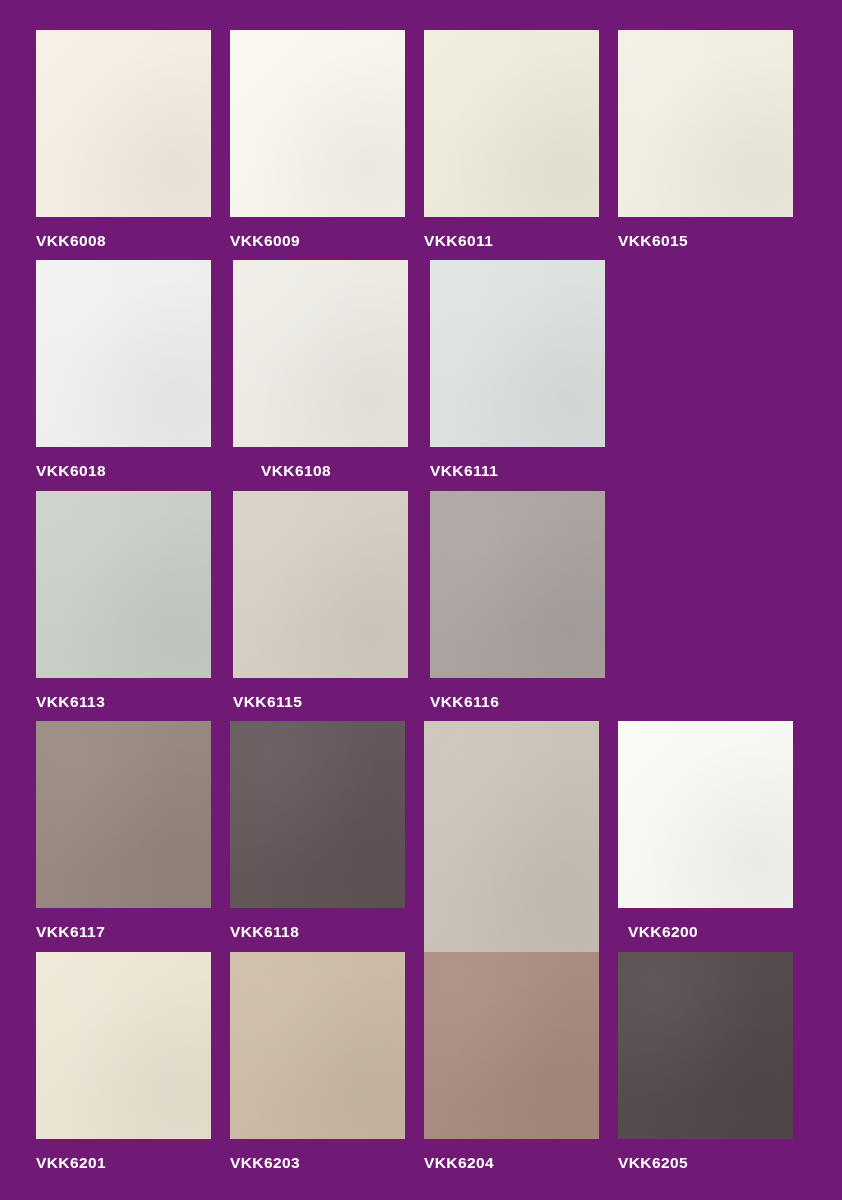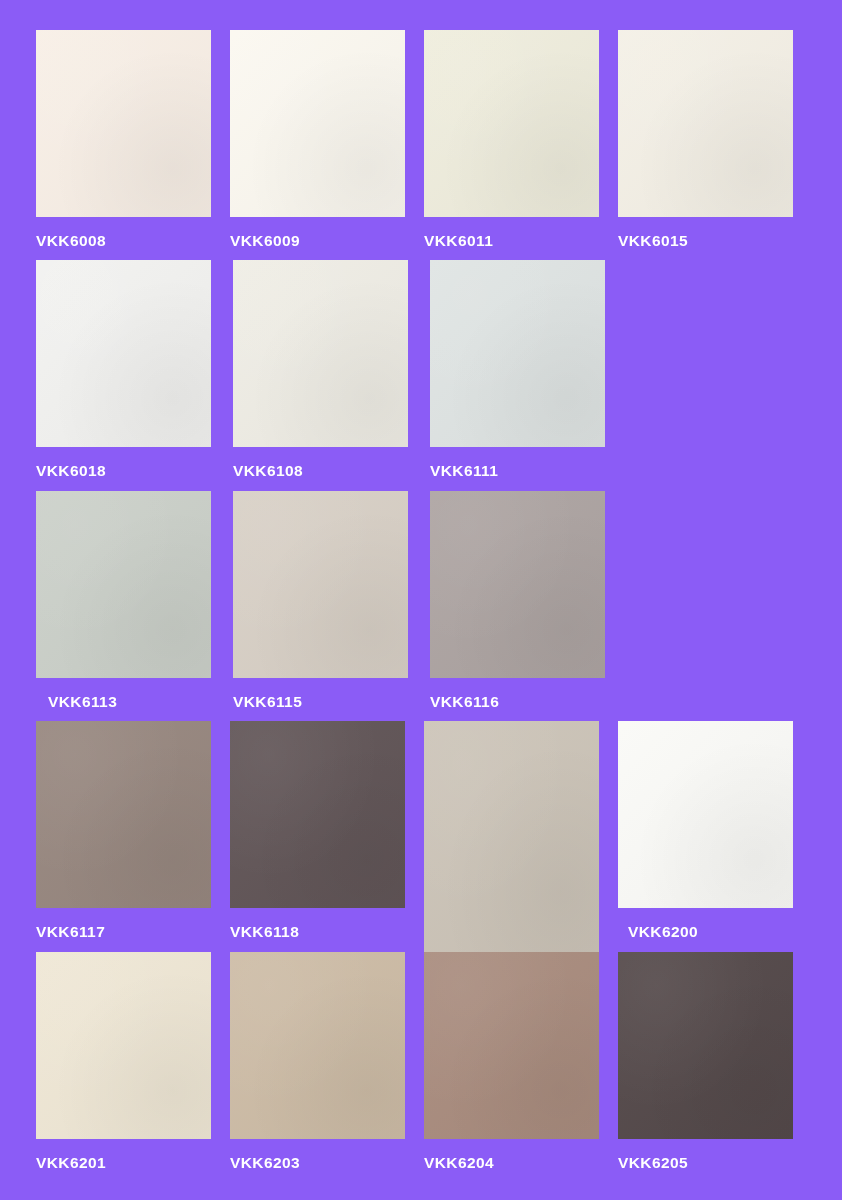--- a/index.html
+++ b/index.html
@@ -62,21 +62,21 @@
     letter-spacing: 0.4px;
     line-height: 1;
     padding-top: 16px;
     padding-bottom: 12px;
     white-space: nowrap;
   }
 </style>
 </head>
 <body>
 
-<div id="swatch-catalog" style="background: #8b5cf6;">
+<div id="swatch-catalog" style="background: #701a75;">
 
   <div class="swatch-row">
     <div class="swatch-cell">
       <div class="swatch-chip" style="background-color: rgb(248, 239, 230);"></div>
       <div class="swatch-label" style="color: rgb(255, 255, 255);">VKK6008</div>
     </div>
     <div class="swatch-cell">
       <div class="swatch-chip" style="background-color: rgb(251, 248, 240);"></div>
       <div class="swatch-label" style="color: rgb(255, 255, 255);">VKK6009</div>
     </div>
@@ -90,32 +90,32 @@
     </div>
   </div>
 
   <div class="swatch-row">
     <div class="swatch-cell">
       <div class="swatch-chip" style="background-color: rgb(242, 242, 240);"></div>
       <div class="swatch-label" style="color: rgb(255, 255, 255);">VKK6018</div>
     </div>
     <div class="swatch-cell">
       <div class="swatch-chip" style="background-color: rgb(239, 237, 229);"></div>
-      <div class="swatch-label" style="color: rgb(255, 255, 255);">VKK6108</div>
+      <div class="swatch-label" style="color: rgb(255, 255, 255); margin-left: 28px;">VKK6108</div>
     </div>
     <div class="swatch-cell">
       <div class="swatch-chip" style="background-color: rgb(223, 228, 227);"></div>
       <div class="swatch-label" style="color: rgb(255, 255, 255);">VKK6111</div>
     </div>
   </div>
 
   <div class="swatch-row">
     <div class="swatch-cell">
       <div class="swatch-chip" style="background-color: rgb(203, 208, 201);"></div>
-      <div class="swatch-label" style="color: rgb(255, 255, 255); margin-left: 12px;">VKK6113</div>
+      <div class="swatch-label" style="color: rgb(255, 255, 255);">VKK6113</div>
     </div>
     <div class="swatch-cell">
       <div class="swatch-chip" style="background-color: rgb(216, 208, 198);"></div>
       <div class="swatch-label" style="color: rgb(255, 255, 255);">VKK6115</div>
     </div>
     <div class="swatch-cell">
       <div class="swatch-chip" style="background-color: rgb(173, 164, 162);"></div>
       <div class="swatch-label" style="color: rgb(255, 255, 255);">VKK6116</div>
     </div>
   </div>

